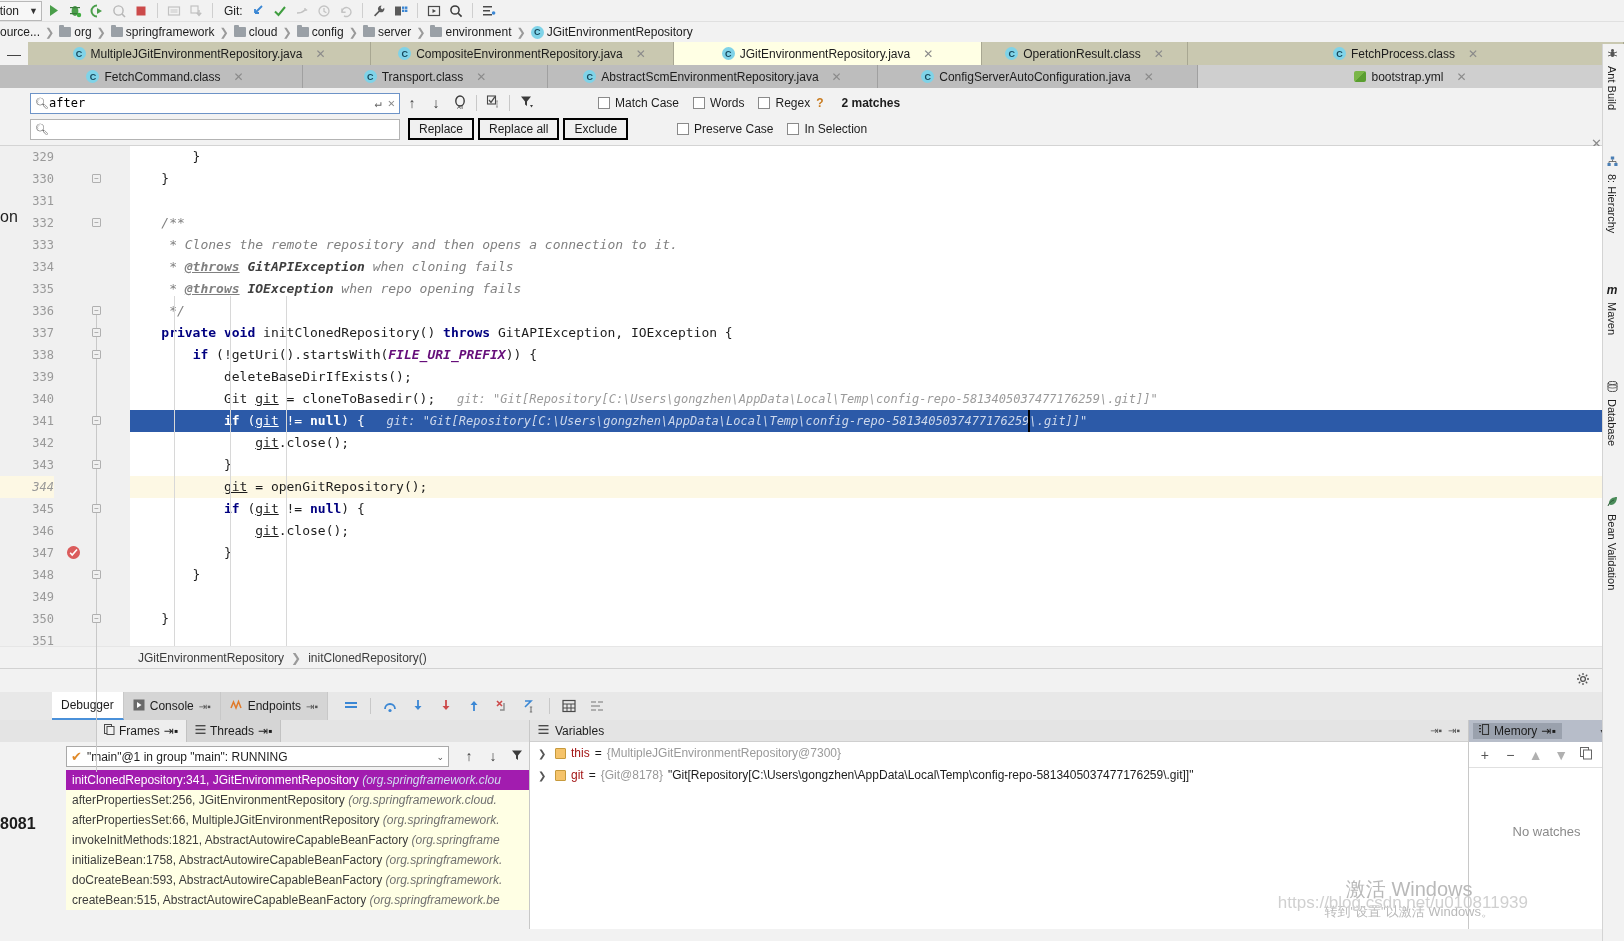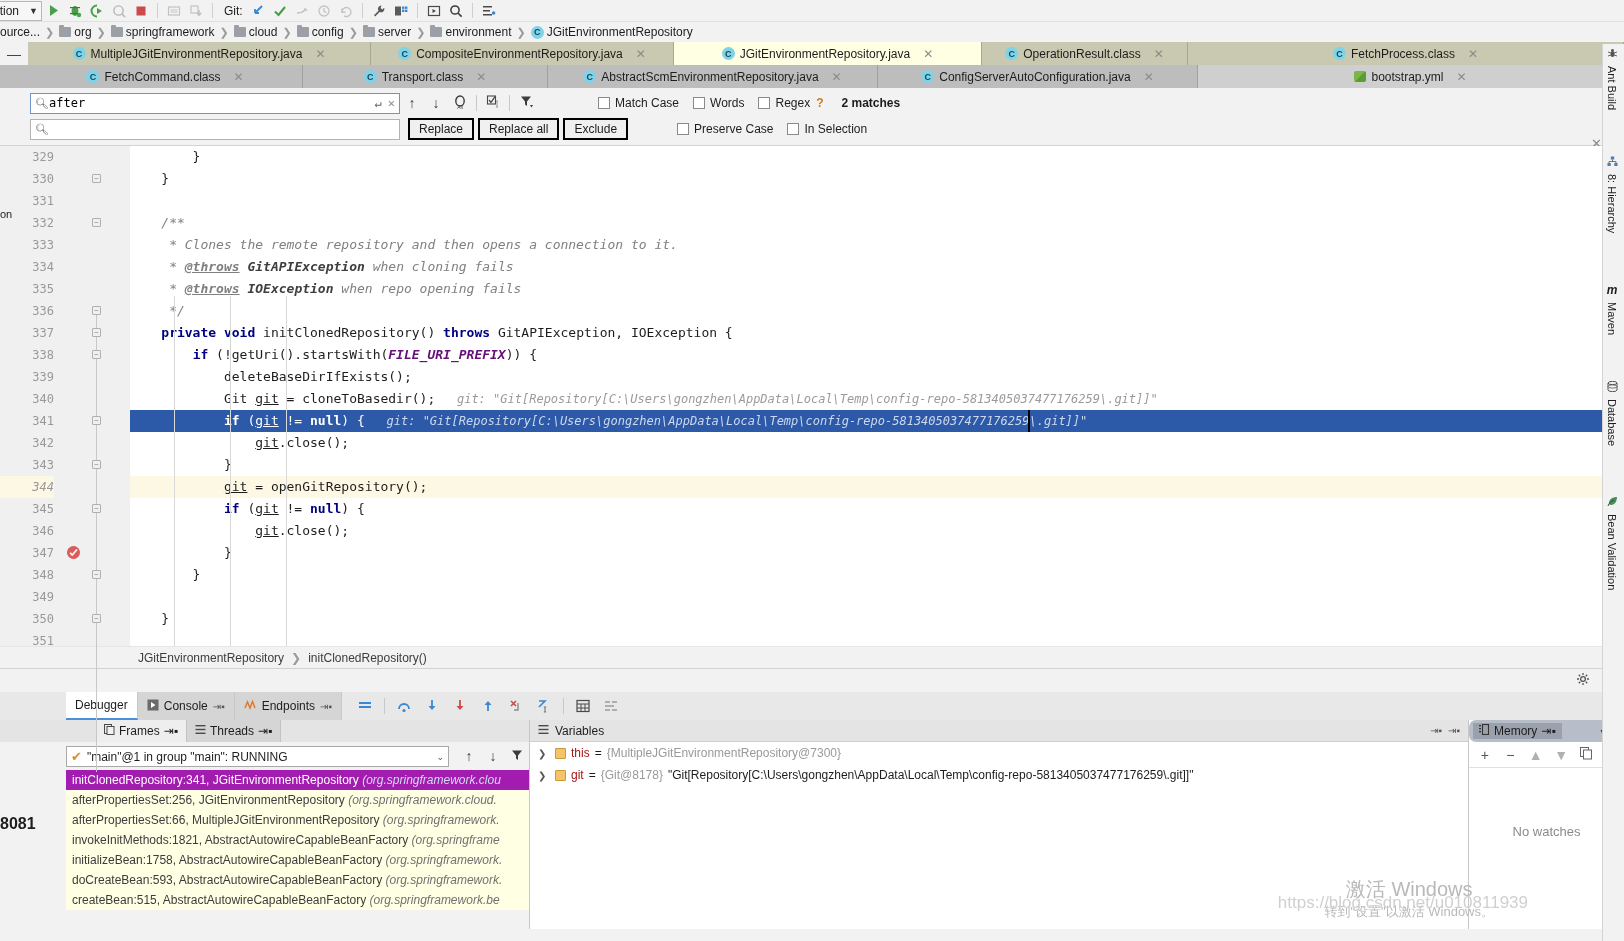--- a/index.html
+++ b/index.html
@@ -149,21 +149,21 @@
     padding-left: 138px; font-size: 12px; color: #3c3c3c; border-top: 1px solid #e6e6e6;
   }
   .editor-crumb .sep { color: #9a9a9a; margin: 0 7px; }
 
   
   .debug-head {
     height: 24px; background: #f2f2f2; display: flex; align-items: center;
     justify-content: flex-end; padding-right: 8px; gap: 12px;
     border-top: 1px solid #d2d2d2;
   }
-  .dt-tabs { height: 28px; background: #e8e8e8; display: flex; align-items: stretch; padding-left: 66px; }
+  .dt-tabs { height: 28px; background: #e8e8e8; display: flex; align-items: stretch; padding-left: 52px; }
   .dt-tab {
     display: flex; align-items: center; gap: 5px; padding: 0 9px;
     font-size: 12px; border-right: 1px solid #c8c8c8; background: #d5d5d5; color: #1d1d1d;
   }
   .dt-tab.active { background: #fff; border-bottom: 2px solid #4a90d9; }
   .dt-tab .pin { color: #555; font-size: 10px; }
   .dtools { display: flex; align-items: center; gap: 2px; padding-left: 10px; }
   .dtool { width: 26px; height: 26px; display: flex; align-items: center; justify-content: center; }
 
   .dt-body { display: flex; height: 209px; }
@@ -202,41 +202,41 @@
     width: 11px; height: 11px; background: #f5c36a; border: 1px solid #c79a3c;
     border-radius: 1px; display: inline-block;
   }
   .vname { color: #a31515; }
   .veq { color: #1d1d1d; }
   .vref { color: #9a9a9a; }
   .vstr { color: #1d1d1d; }
 
   .watch-pane { width: 156px; background: #fff; border-left: 1px solid #c8c8c8; }
   .watch-head { height: 22px; background: #b7bdc9; display: flex; align-items: center;
-    padding: 0 4px; gap: 4px; font-size: 12px; border-radius: 7px; }
+    padding: 0 4px; gap: 4px; font-size: 12px; }
   .mem-tab { display: flex; align-items: center; gap: 4px; background: #9aa1ad;
     padding: 1px 6px; font-size: 12px; color: #1d1d1d; }
   .watch-tools { height: 26px; display: flex; align-items: center; gap: 2px;
     padding-left: 4px; border-bottom: 1px solid #e0e0e0; }
   .wt { width: 24px; text-align: center; color: #555; font-size: 14px; }
   .no-watch { text-align: center; color: #8a8a8a; font-size: 13px; padding-top: 56px; }
 
   
   .right-strip {
     position: absolute; right: 0; top: 44px; width: 22px; bottom: 0;
     background: #f2f2f2; border-left: 1px solid #d4d4d4;
   }
   .vtab {
     writing-mode: vertical-rl; font-size: 11px; color: #1d1d1d; padding: 4px 3px;
     display: flex; align-items: center; gap: 5px; white-space: nowrap;
   }
   .vico { writing-mode: horizontal-tb; font-size: 10px; }
   .side-port { position: absolute; left: 0; bottom: 108px; font-size: 16px;
     font-weight: bold; color: #1d1d1d; }
-  .side-on { position: absolute; left: 0; top: 208px; font-size: 11px; color: #1d1d1d; }
+  .side-on { position: absolute; left: 0; top: 208px; font-size: 16px; color: #1d1d1d; }
 
   
   .wm {
     position: absolute; right: 130px; bottom: 20px; text-align: center;
     color: #b9b9b9; pointer-events: none; line-height: 1.35;
   }
   .wm .l1 { font-size: 20px; }
   .wm .l2 { font-size: 13px; }
   .wm-url { position: absolute; right: 96px; bottom: 28px; color: #d0d0d0; font-size: 17px; }
 

